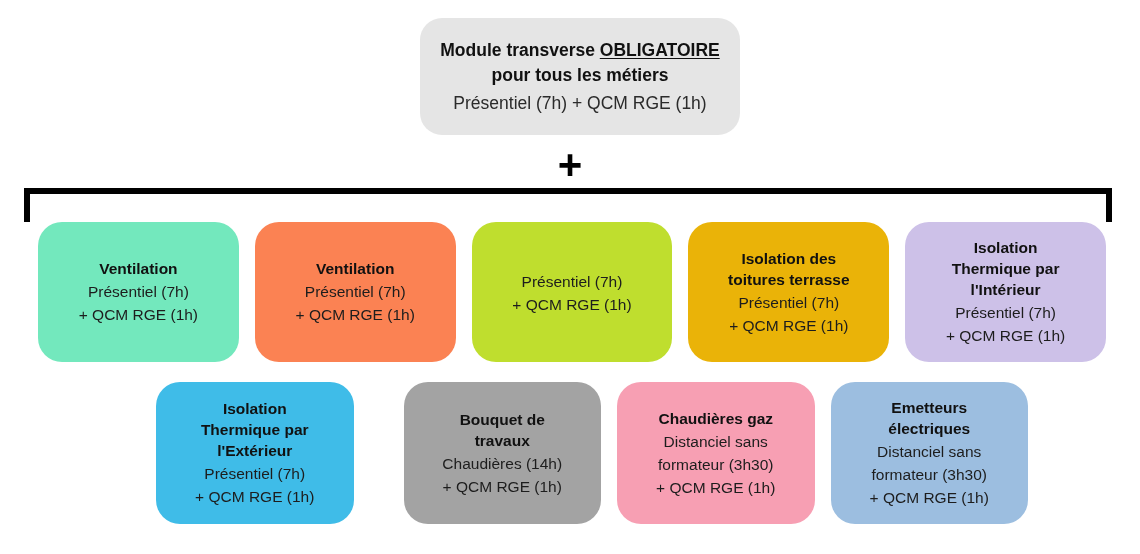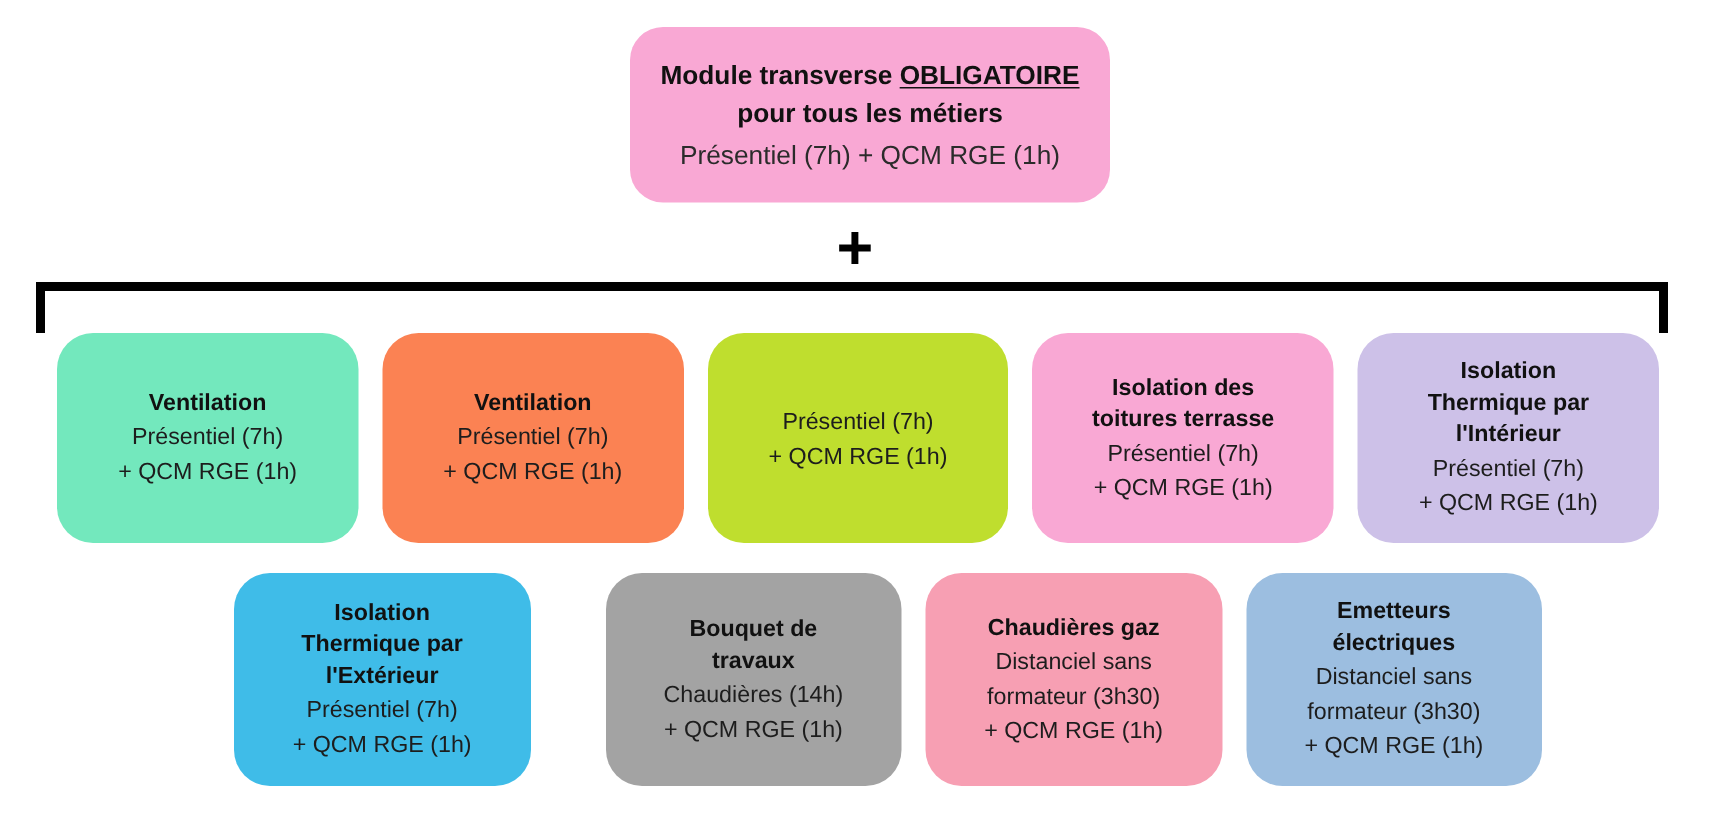--- a/index.html
+++ b/index.html
@@ -130,21 +130,21 @@
     color: #1d1d1d;
     white-space: pre-line;
     margin-top: 1px;
   }
 </style>
 </head>
 <body>
 
 <div id="diagram">
 
-  <div class="top-card" style="background: #f9a8d4;">
+  <div class="top-card" style="background: #e5e5e5;">
     <div class="line-bold">
       <span>Module transverse </span><u>OBLIGATOIRE</u>
     </div>
     <div class="line-bold">pour tous les métiers</div>
     <div class="line-reg">Présentiel (7h) + QCM RGE (1h)</div>
   </div>
 
   <div class="plus-sign">+</div>
 
   <div class="bracket"></div>
@@ -157,21 +157,21 @@
     </div>
     <div class="card" style="background: rgb(251, 130, 83);">
       <div class="card-title">Ventilation</div>
       <div class="card-sub">Présentiel (7h)
 + QCM RGE (1h)</div>
     </div>
     <div class="card" style="background: rgb(191, 222, 46);">
       <div class="card-sub">Présentiel (7h)
 + QCM RGE (1h)</div>
     </div>
-    <div class="card" style="background: #f9a8d4;">
+    <div class="card" style="background: #eab308;">
       <div class="card-title">Isolation des
 toitures terrasse</div>
       <div class="card-sub">Présentiel (7h)
 + QCM RGE (1h)</div>
     </div>
     <div class="card" style="background: rgb(205, 193, 232);">
       <div class="card-title">Isolation
 Thermique par
 l'Intérieur</div>
       <div class="card-sub">Présentiel (7h)

